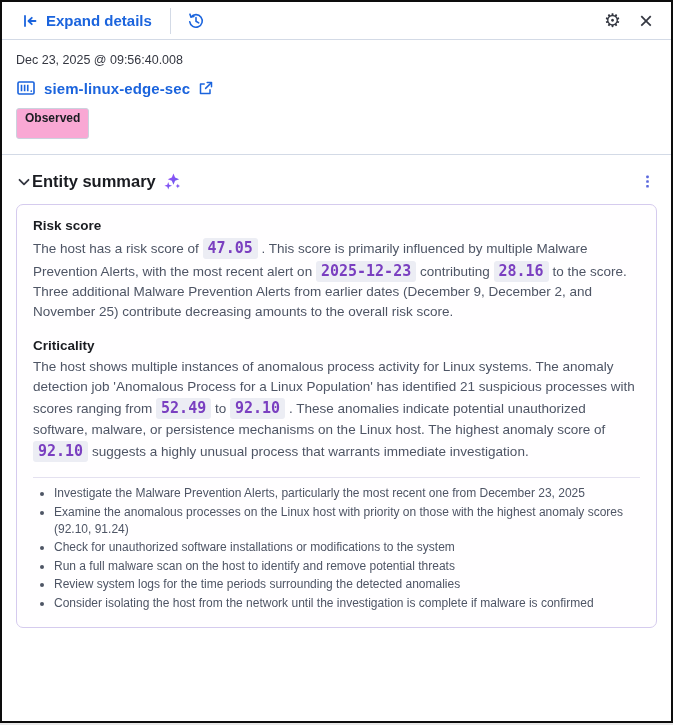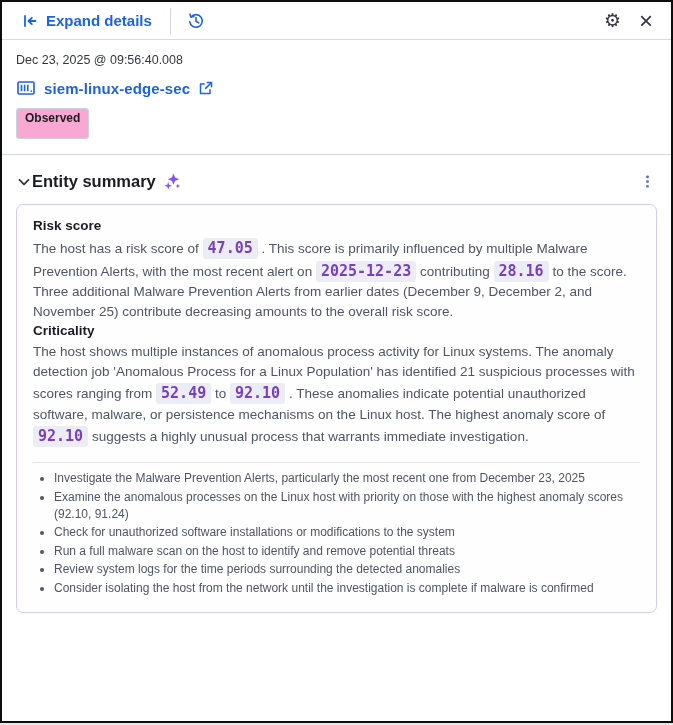--- a/index.html
+++ b/index.html
@@ -46,21 +46,21 @@
   .section-row { margin-top:17px; display:flex; align-items:center; }
   .section-row .toggle { display:flex; align-items:center; background:none; border:none; padding:0; cursor:pointer; }
   .section-title { font-size:16.5px; font-weight:700; color:#1a1c21; font-family:"Liberation Sans", sans-serif; }
   .sparkles { margin-left:7px; display:inline-flex; }
   .menu-dots { margin-left:auto; }
   
   .panel {
     margin-top:13px; border:1px solid #d5cbee; border-radius:7px;
     background:#fffeff; padding:13px 16px 14px;
   }
-  .sec-heading { font-size:13.5px; font-weight:700; color:#1a1c21; }
+  .sec-heading { font-size:13.5px; font-weight:700; color:#1a1c21; margin-top:15px; }
   .sec-heading:first-child { margin-top:0; }
   .sec-text { margin:4px 0 0; font-size:13.5px; line-height:1.5; color:#4e5565; }
   .chip {
     font-family:"DejaVu Sans Mono","Liberation Mono",monospace;
     font-size:15px; font-weight:700; color:#7a3fc0;
     background:#ecedf4; border-radius:3px; padding:1px 5px 2px;
     white-space:nowrap;
   }
   .panel-divider { border:none; border-top:1px solid #e4e1f0; margin:15px 0 0; }
   .rec-header { margin-top:13px; display:flex; align-items:center; gap:8px; }

